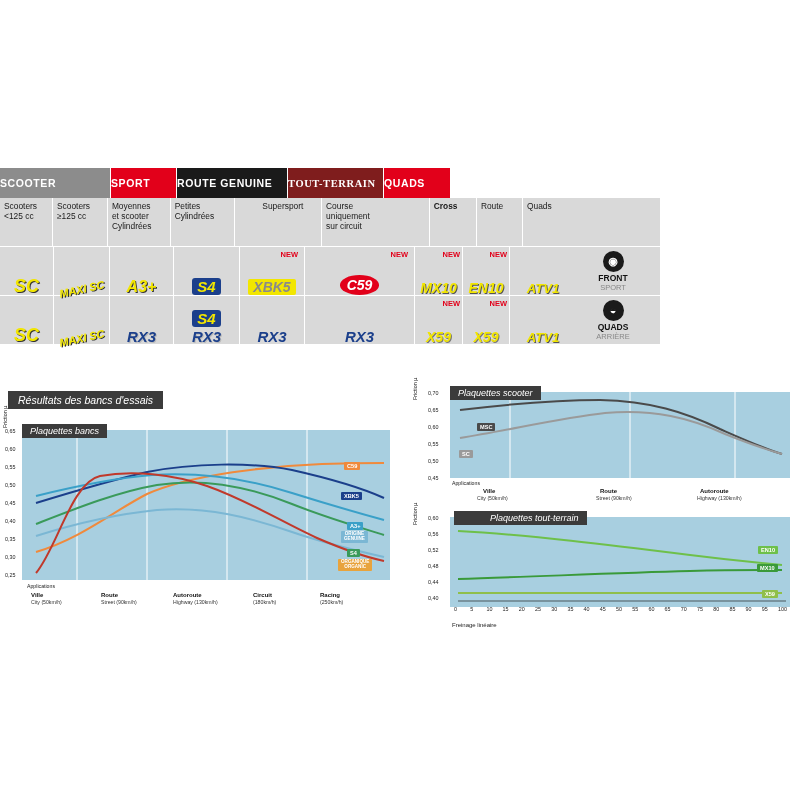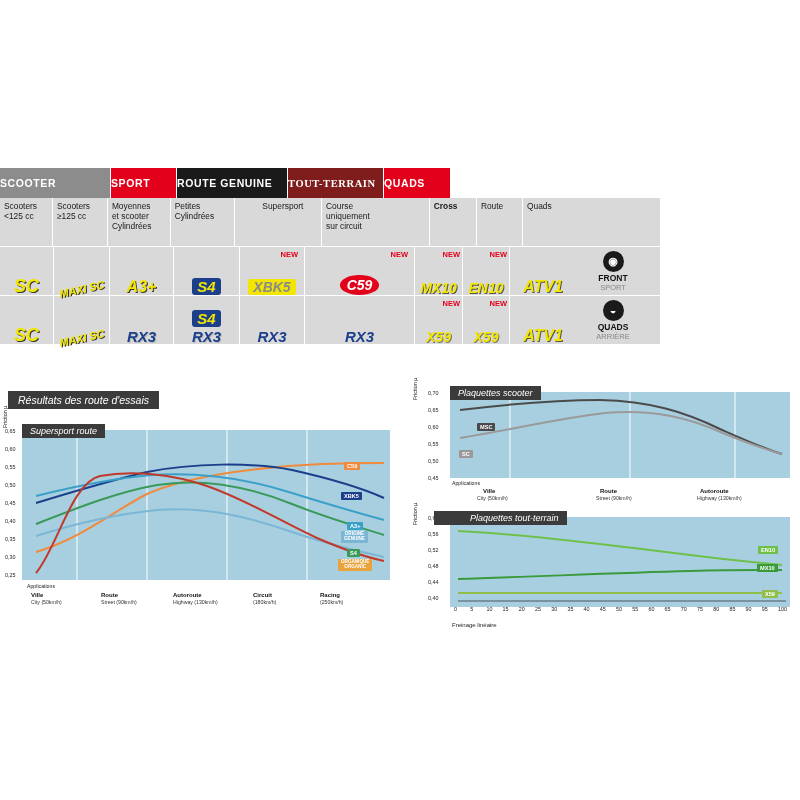--- a/index.html
+++ b/index.html
@@ -21,21 +21,21 @@
   .b-sc{color:#f2e600;-webkit-text-stroke:0;text-shadow:1px 1px 0 #333;font-size:18px;}
   .b-maxsc{color:#f2e600;text-shadow:1px 1px 0 #333;font-size:11px;transform:rotate(-12deg);display:inline-block;}
   .b-a3{color:#f2e600;text-shadow:1px 1px 0 #333;font-size:16px;}
   .b-s4{background:#1b3f8b;color:#f2e600;padding:1px 5px;border-radius:3px;font-size:15px;text-shadow:none;}
   .b-rx3{color:#1b3f8b;font-size:15px;text-shadow:1px 1px 0 #bbb;}
   .b-xbk5{background:#f2e600;color:#8a8a8a;padding:1px 5px;font-size:14px;border-radius:2px;}
   .b-rx3d{color:#1b3f8b;font-size:15px;}
   .b-c59{background:#e2001a;color:#fff;border-radius:50%;padding:3px 7px;font-size:14px;}
   .b-mx10{color:#f2e600;text-shadow:1px 1px 0 #555;font-size:14px;}
   .b-en10{color:#f2e600;text-shadow:1px 1px 0 #555;font-size:14px;}
-  .b-atv1{color:#f2e600;text-shadow:1px 1px 0 #555;font-size:16px;}
+  .b-atv1{color:#f2e600;text-shadow:1px 1px 0 #555;font-size:13px;}
   .b-x59{color:#f2e600;text-shadow:1px 1px 0 #777;font-size:14px;}
   .new{position:absolute;top:3px;right:6px;color:#e2001a;font-size:7.5px;font-weight:bold;}
   .stack{display:flex;flex-direction:column;align-items:center;justify-content:center;line-height:1.05;}
   .fr-disc{width:21px;height:21px;border-radius:50%;background:#1a1a1a;color:#fff;font-size:11px;display:flex;align-items:center;justify-content:center;font-weight:bold;}
   .fr-t1{font-size:8.5px;font-weight:bold;color:#111;margin-top:1px;}
   .fr-t2{font-size:7.5px;color:#888;}
 
   
   .sec-title{background:#3b3b3b;color:#fff;font-size:10.5px;font-style:italic;padding:3px 10px;display:inline-block;}
   .chart-label{background:#3b3b3b;color:#fff;font-size:9px;font-style:italic;padding:2px 8px;position:absolute;z-index:6;}
@@ -167,25 +167,25 @@
         </div>
       <div style="width:74px;display:flex;flex-direction:column;align-items:center;justify-content:center;">
         <div class="fr-disc">◒</div>
         <div class="fr-t1">QUADS</div>
         <div class="fr-t2">ARRIÈRE</div>
       </div>
     </div>
   </div>
 
   <div style="position:absolute;left:8px;top:390px;">
-    <span class="sec-title">Résultats des route d'essais</span>
+    <span class="sec-title">Résultats des bancs d'essais</span>
   </div>
 
   <div class="panel" style="left:22px;top:430px;width:368px;height:150px;"></div>
-  <div class="chart-label" style="left:22px;top:424px;">Supersport route</div>
+  <div class="chart-label" style="left:22px;top:424px;">Plaquettes bancs</div>
   <div style="position:absolute;left:16px;top:430px;width:14px;height:150px;">
     <div class="axis-t" style="left:-14px;top:-2px;transform:rotate(-90deg);transform-origin:left top;white-space:nowrap;">Friction µ</div>
   </div>
   <svg style="left:22px;top:430px;" width="368" height="150">
 
     <line x1="55" y1="0" x2="55" y2="150" stroke="#ffffff" stroke-width="1"></line>
     <line x1="125" y1="0" x2="125" y2="150" stroke="#ffffff" stroke-width="1"></line>
     <line x1="205" y1="0" x2="205" y2="150" stroke="#ffffff" stroke-width="1"></line>
     <line x1="285" y1="0" x2="285" y2="150" stroke="#ffffff" stroke-width="1"></line>
 
@@ -246,21 +246,21 @@
   <div class="tagbox" style="left:459px;top:450px;background:#9a9a9a;">SC</div>
   <div class="app-t" style="left:452px;top:480px;">Applications</div>
   <div class="app-b" style="left:483px;top:488px;">Ville</div>
   <div class="app-s" style="left:477px;top:495px;">City (50km/h)</div>
   <div class="app-b" style="left:600px;top:488px;">Route</div>
   <div class="app-s" style="left:596px;top:495px;">Street (90km/h)</div>
   <div class="app-b" style="left:700px;top:488px;">Autoroute</div>
   <div class="app-s" style="left:697px;top:495px;">Highway (130km/h)</div>
 
   <div class="panel" style="left:450px;top:517px;width:340px;height:90px;"></div>
-  <div class="chart-label" style="left:434px;top:511px;padding-left:36px;">Plaquettes tout-terrain</div>
+  <div class="chart-label" style="left:454px;top:511px;padding-left:36px;">Plaquettes tout-terrain</div>
   <div class="axis-t" style="left:412px;top:525px;transform:rotate(-90deg);transform-origin:left top;white-space:nowrap;">Friction µ</div>
   <svg style="left:450px;top:517px;" width="340" height="90">
     <path d="M8,14 C80,18 160,28 240,38 C280,43 310,46 332,48" fill="none" stroke="#6ec04a" stroke-width="2"></path>
     <path d="M8,62 C80,60 160,56 240,54 C280,53 310,53 332,53" fill="none" stroke="#3a9a3a" stroke-width="2"></path>
     <path d="M8,76 L332,76" fill="none" stroke="#8fbf4a" stroke-width="2"></path>
     <line x1="8" y1="84" x2="336" y2="84" stroke="#222" stroke-width="0.7"></line>
   </svg>
   <div class="axis-t" style="left:428px;top:515px;">0,60</div>
   <div class="axis-t" style="left:428px;top:531px;">0,56</div>
   <div class="axis-t" style="left:428px;top:547px;">0,52</div>

